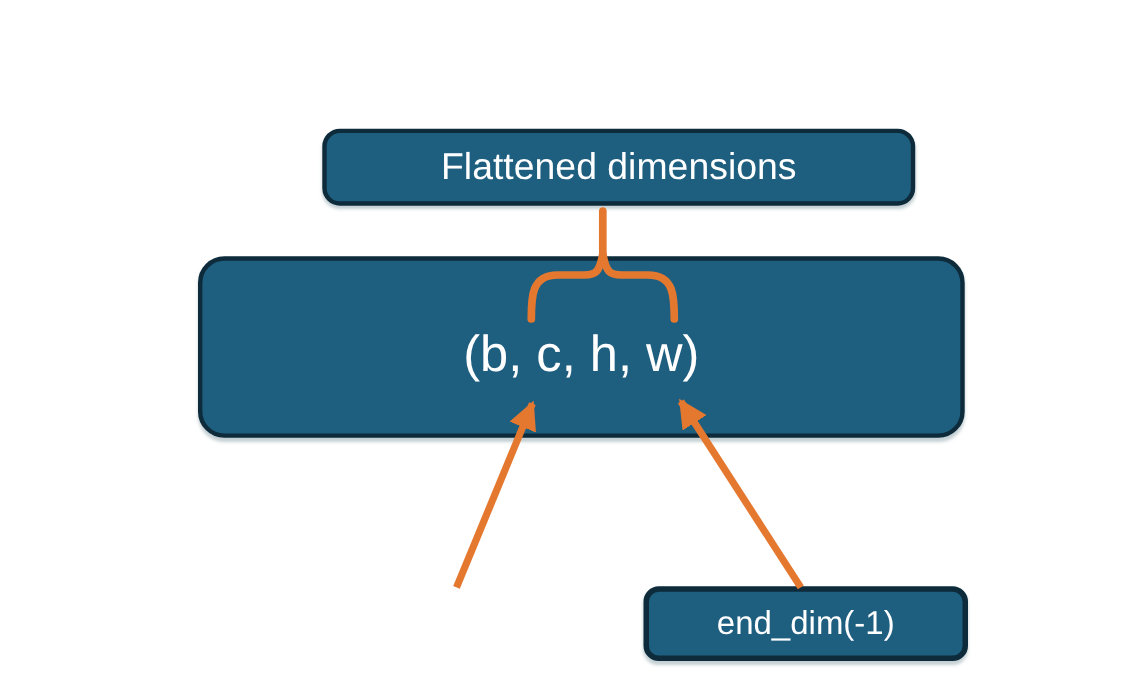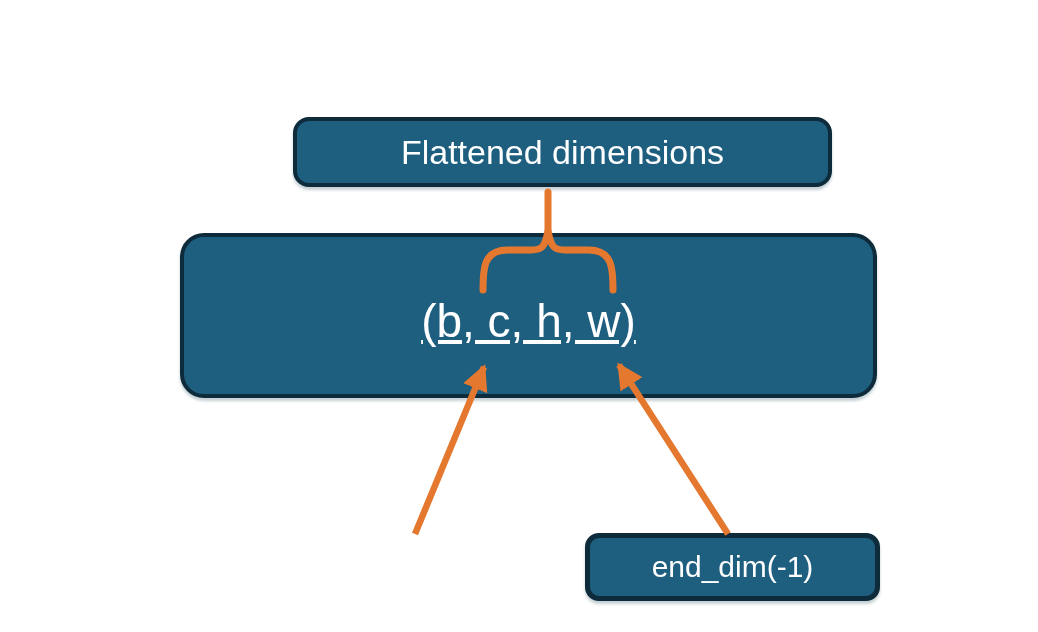--- a/index.html
+++ b/index.html
@@ -31,21 +31,21 @@
     width: 539px; height: 70px;
     border-radius: 16px;
     font-size: 34px;
   }
   .main-box {
     left: 180px; top: 213px;
     width: 697px; height: 165px;
     border-radius: 24px;
     font-size: 46px;
   }
-  .main-box span { margin-top: 10px; text-decoration: underline; }
+  .main-box span { margin-top: 10px; }
   .small-box {
     border-radius: 14px;
     border-width: 5px;
     font-size: 30px;
     height: 68px;
   }
   .start-box { left: 267px; top: 513px; width: 291px; }
   .end-box   { left: 585px; top: 513px; width: 295px; }
   .overlay {
     position: absolute;

